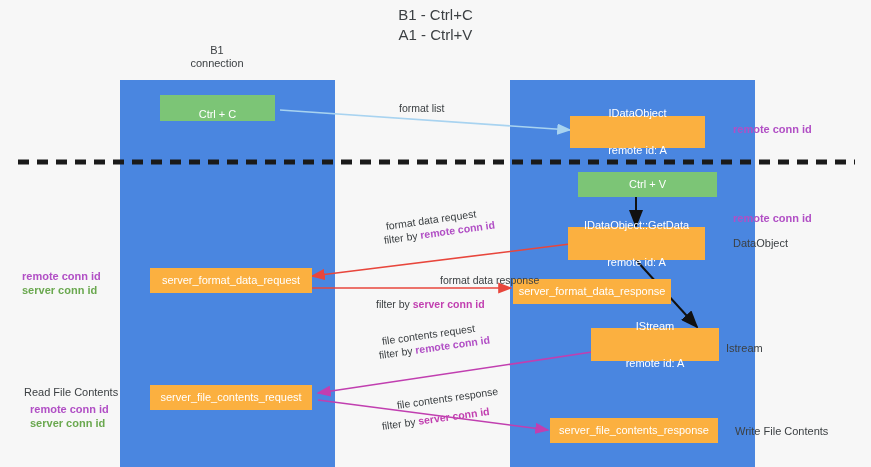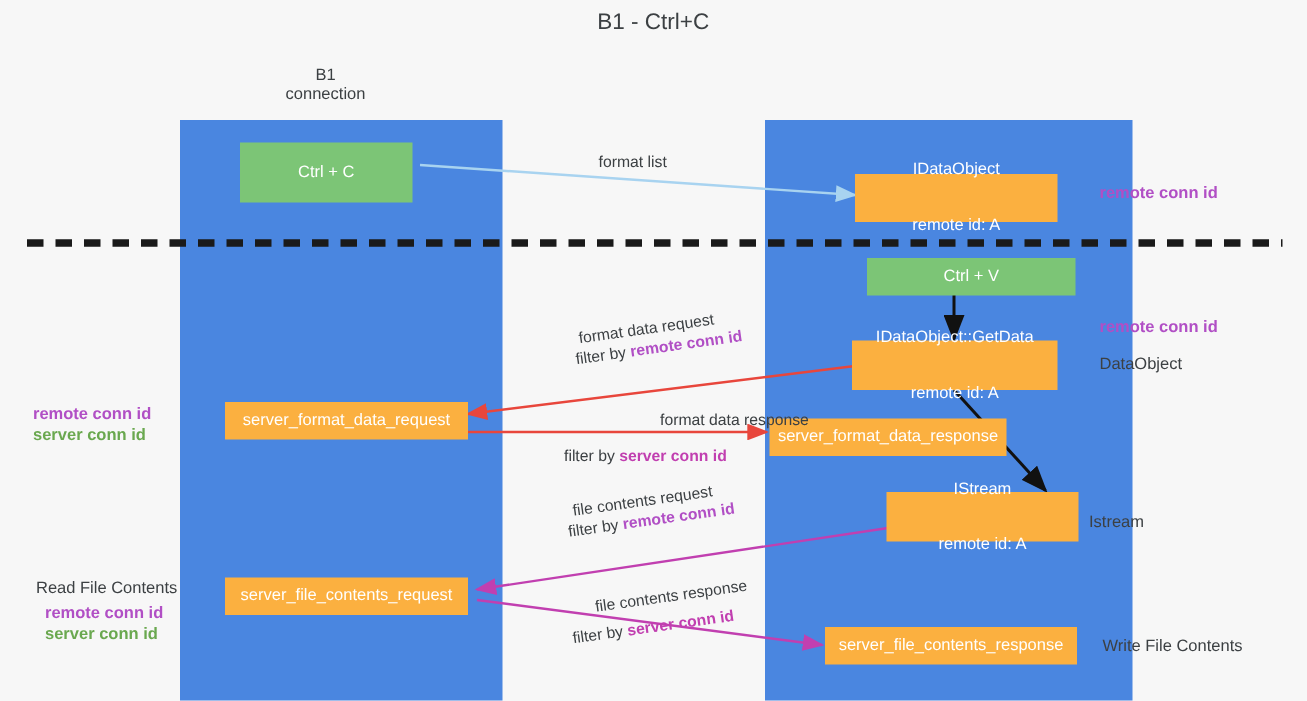--- a/index.html
+++ b/index.html
@@ -51,20 +51,21 @@
   .edge-label .purple{color:#b14fc5;font-weight:bold;}
   .edge-label .magenta{color:#c13fb0;font-weight:bold;}
 </style>
 </head>
 <body>
 
 <div id="canvas">
 
   <div class="title">
     <div>B1 - Ctrl+C</div>
+    <div>A1 - Ctrl+V</div>
   </div>
 
   <div class="lane-head head-b1">
     <div>B1</div>
     <div>connection</div>
   </div>
 
   <div class="lane lane-b1"></div>
   <div class="lane lane-a1"></div>
 
@@ -94,21 +95,21 @@
 
     <line x1="312" y1="288" x2="511" y2="288" stroke="#e8463c" stroke-width="1.6" marker-end="url(#ar-red)"></line>
 
     <line x1="636" y1="260" x2="697" y2="327" stroke="#111111" stroke-width="2" marker-end="url(#ar-blk)"></line>
 
     <line x1="592" y1="352" x2="318" y2="393" stroke="#c13fb0" stroke-width="1.6" marker-end="url(#ar-mag)"></line>
 
     <line x1="318" y1="400" x2="548" y2="430" stroke="#c13fb0" stroke-width="1.6" marker-end="url(#ar-mag)"></line>
   </svg>
 
-  <div class="box green" style="left:160px;top:95px;width:115px;height:40px;">
+  <div class="box green" style="left:160px;top:95px;width:115px;height:26px;justify-content:flex-end;">
     <span>Ctrl + C</span>
   </div>
 
   <div class="box orange" style="left:570px;top:116px;width:135px;height:32px;">
     <span>IDataObject</span>
     <span>remote id: A</span>
   </div>
 
   <div class="box green" style="left:578px;top:172px;width:139px;height:25px;">
     <span>Ctrl + V</span>

